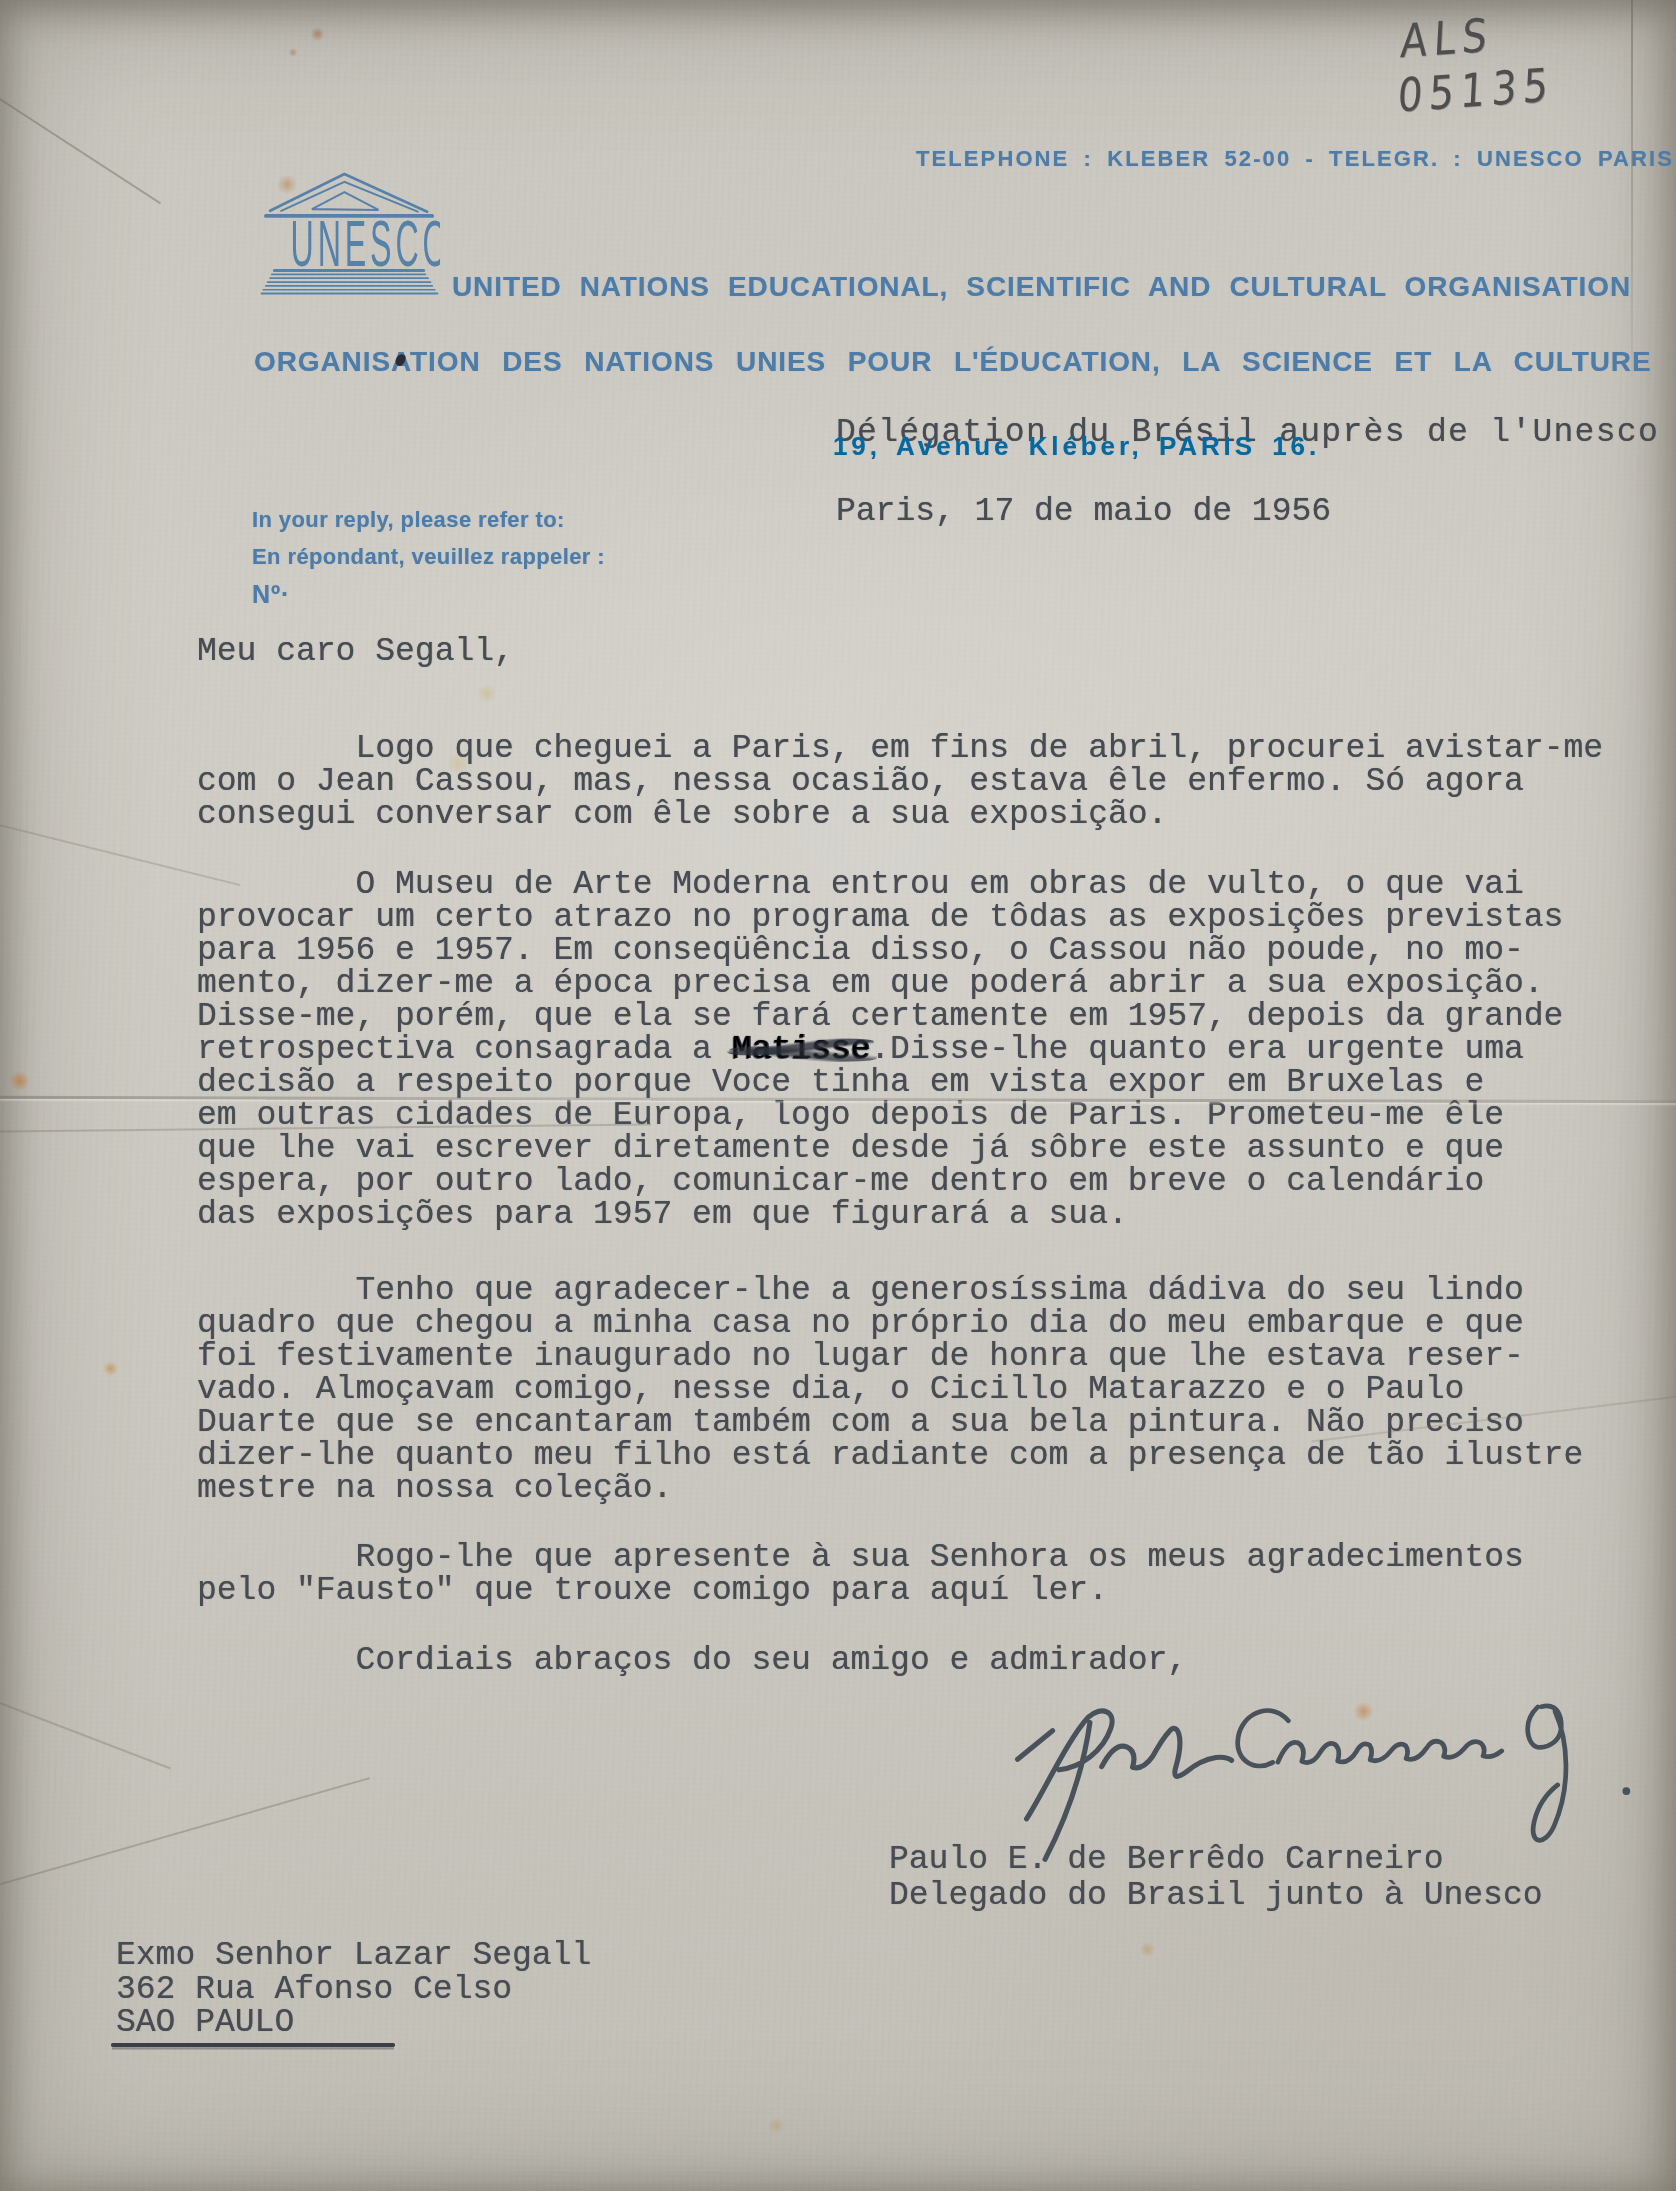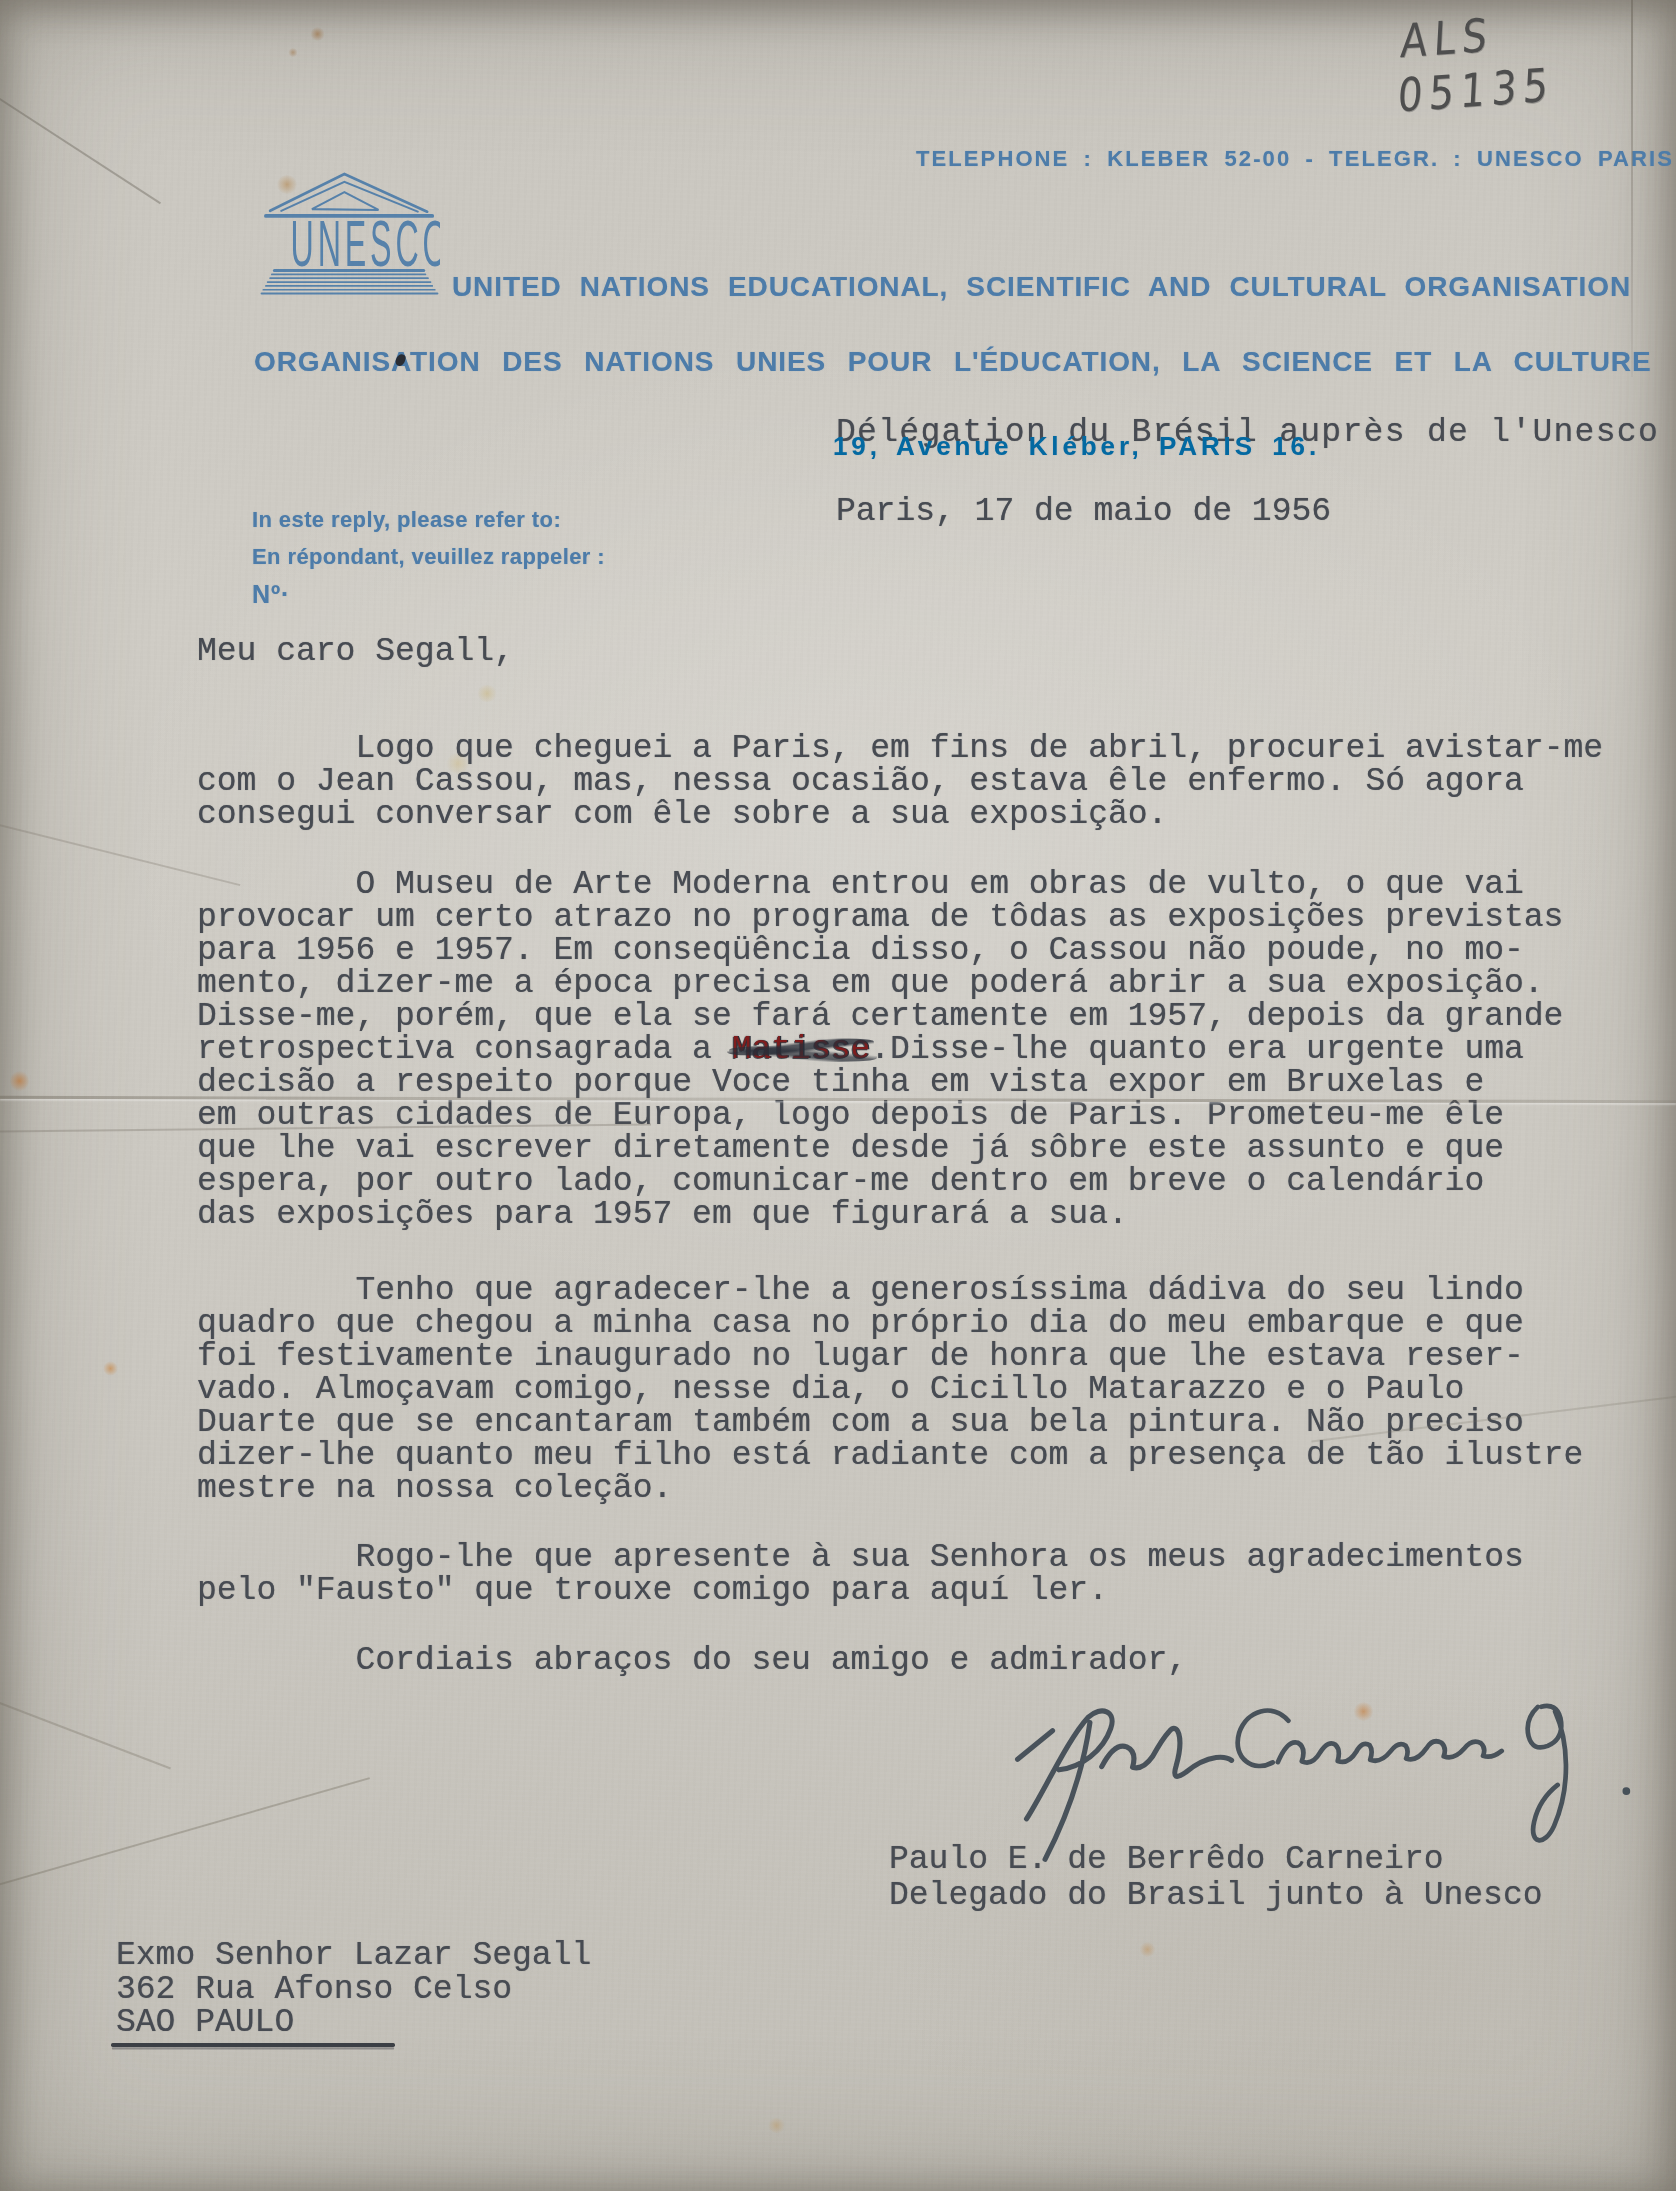--- a/index.html
+++ b/index.html
@@ -18,21 +18,21 @@
   .typed{
     font-family:"Liberation Mono","DejaVu Sans Mono",monospace;
     color:#474b52;
     text-shadow:0 0 0.9px rgba(71,75,82,0.55), 0.4px 0.4px 0 rgba(71,75,82,0.25);
     white-space:pre-wrap;
   }
   .body-text{font-size:33px;line-height:33px;letter-spacing:0;}
   .blueprint{color:#4d7ca9;font-weight:bold;text-shadow:0 0 0.9px rgba(77,124,169,0.5);}
   .para{width:1455px;}
   
-  .scribble{position:relative;color:#7f1d1d;text-shadow:1.3px 0 0 #2c313a,-0.9px 0.9px 0 rgba(44,49,58,.8),0 0 1.7px rgba(44,49,58,.6);display:inline-block;}
+  .scribble{position:relative;color:#000000;text-shadow:1.3px 0 0 #2c313a,-0.9px 0.9px 0 rgba(44,49,58,.8),0 0 1.7px rgba(44,49,58,.6);display:inline-block;}
   .scribble::before{
     content:"";position:absolute;left:-5.1px;right:-3.4px;top:6.8px;height:13.7px;
     background:linear-gradient(176deg, transparent 28%, rgba(40,45,55,.75) 40%, rgba(40,45,55,.8) 62%, transparent 74%);
     transform:rotate(-3deg);border-radius:40%;
   }
   .scribble::after{
     content:"";position:absolute;left:-2.6px;right:-6.8px;top:13.7px;height:13.7px;
     background:linear-gradient(184deg, transparent 25%, rgba(40,45,55,.65) 42%, rgba(40,45,55,.7) 60%, transparent 76%);
     transform:rotate(2deg);border-radius:40%;
   }
@@ -71,21 +71,21 @@
 <div class="abs blueprint" style="left:452px;top:271px;font-size:28px;letter-spacing:0.9px;word-spacing:9.4px;">UNITED NATIONS EDUCATIONAL, SCIENTIFIC AND CULTURAL ORGANISATION</div>
 
 <div class="abs blueprint" style="left:254px;top:346px;font-size:28px;letter-spacing:0.9px;word-spacing:13px;">ORGANISATION DES NATIONS UNIES POUR L'ÉDUCATION, LA SCIENCE ET LA CULTURE</div>
 
 <div class="stain" style="left:396px;top:354px;width:8.6px;height:12px;background:#2a2d33;border-radius:60% 40% 55% 45%;transform:rotate(18deg);"></div>
 
 <div class="abs typed" style="left:836px;top:394px;font-size:33px;letter-spacing:1.3px;margin-top:20px;">Délégation du Brésil auprès de l'Unesco</div>
 <div class="abs" style="left:833px;top:431px;font-size:26px;font-weight:bold;color:#0369a1;letter-spacing:3.9px;word-spacing:5.1px;text-shadow:0 0 0.9px rgba(65,121,173,0.5);">19, Avenue Kléber, PARIS 16.</div>
 <div class="abs typed" style="left:836px;top:493px;font-size:33px;">Paris, 17 de maio de 1956</div>
 
-<div class="abs blueprint" style="left:252px;top:507px;font-size:22px;letter-spacing:0.4px;">In este reply, please refer to:</div>
+<div class="abs blueprint" style="left:252px;top:507px;font-size:22px;letter-spacing:0.4px;">In your reply, please refer to:</div>
 <div class="abs blueprint" style="left:252px;top:544px;font-size:22px;letter-spacing:0.4px;">En répondant, veuillez rappeler :</div>
 <div class="abs blueprint" style="left:252px;top:580px;font-size:25px;letter-spacing:0.9px;">Nº·</div>
 
 <div class="abs typed body-text" style="left:197px;top:635px;">Meu caro Segall,</div>
 
 <div class="abs typed body-text para" style="left:197px;top:732px;">        Logo que cheguei a Paris, em fins de abril, procurei avistar-me
 com o Jean Cassou, mas, nessa ocasião, estava êle enfermo. Só agora
 consegui conversar com êle sobre a sua exposição.</div>
 
 <div class="abs typed body-text para" style="left:197px;top:868px;"><span>        O Museu de Arte Moderna entrou em obras de vulto, o que vai

